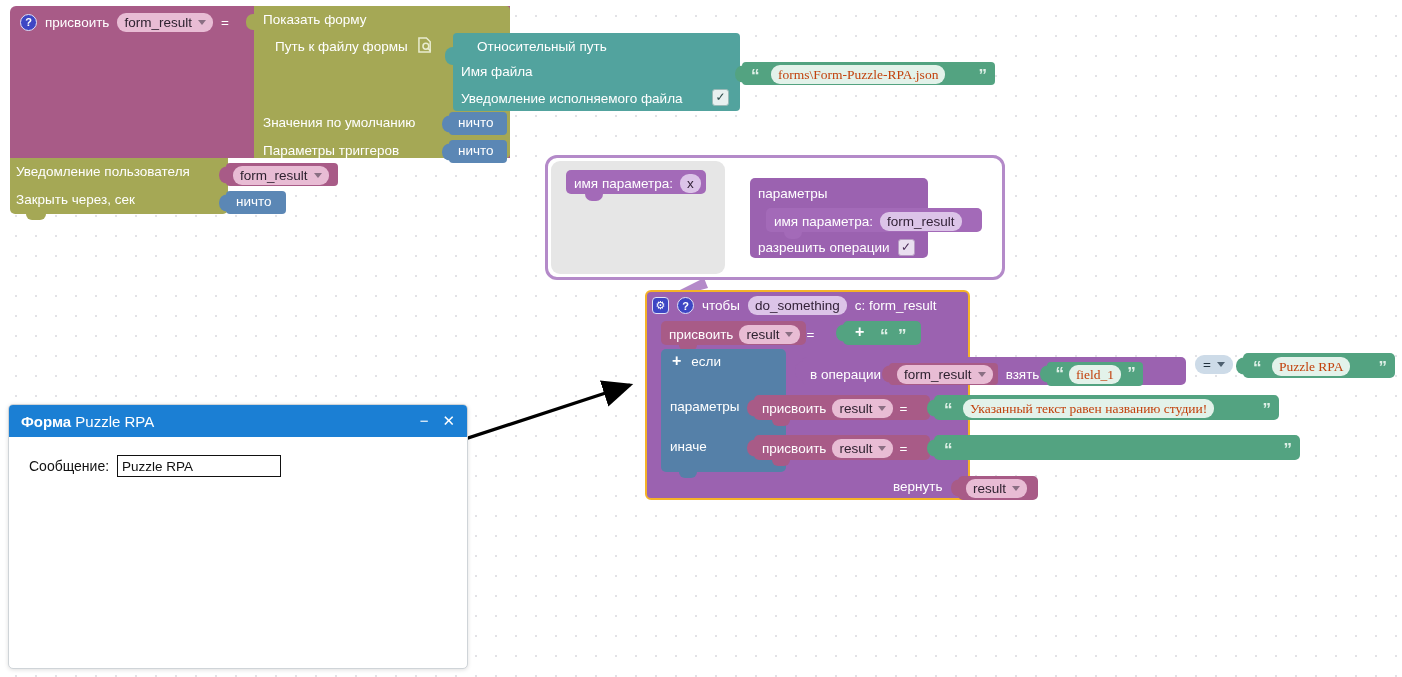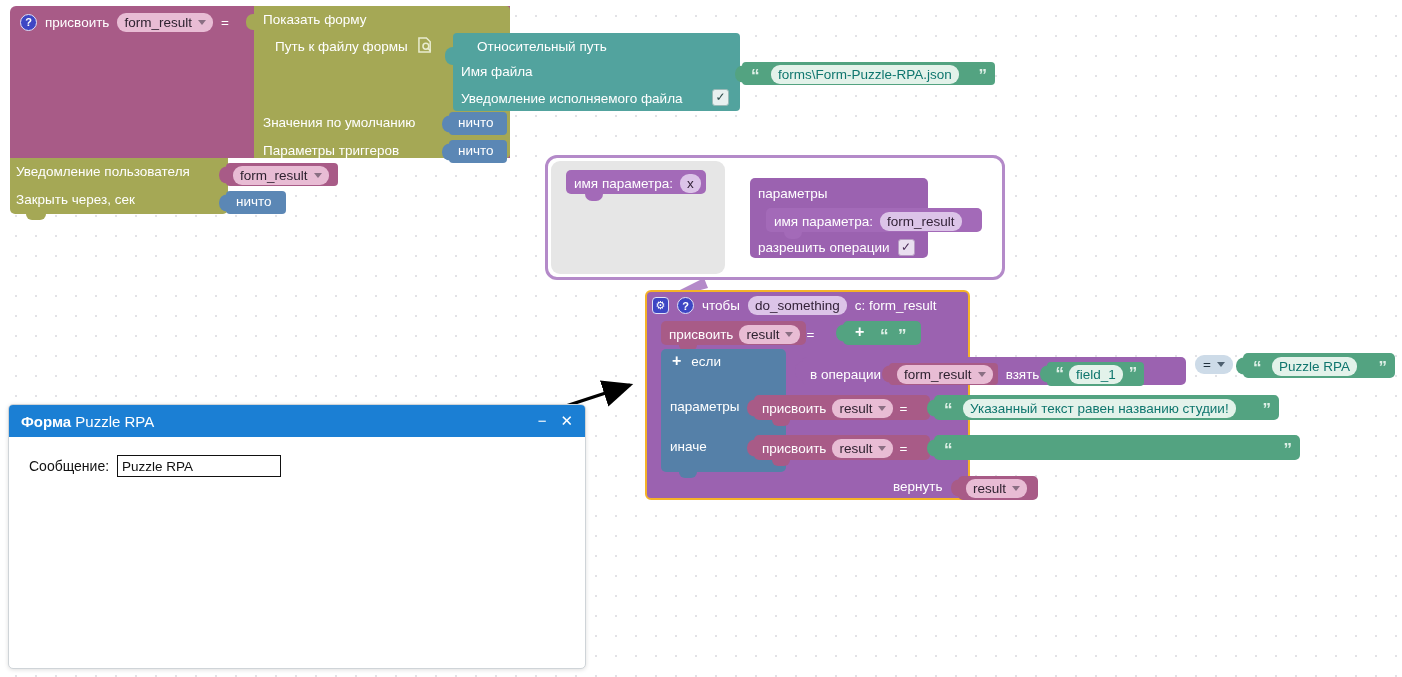--- a/index.html
+++ b/index.html
@@ -31,21 +31,21 @@
   .c-violet{background:#9b62b0;}
   .c-violetlight{background:#a36ab8;}
 
   
   .chip{
     display:inline-flex;align-items:center;gap:5px;
     background:#e8bcd4;color:#2e2230;border-radius:9px;
     padding:1px 7px;font-size:13.5px;line-height:17px;white-space:nowrap;
   }
   .chip.v{background:#dcc4e8;color:#332238;}
-  .chip.g{background:#e3f2ea;color:#0f766e;}
+  .chip.g{background:#e3f2ea;color:#c2410c;font-family:Liberation Serif, serif;}
   .chip.b{background:#cddbe8;color:#20303d;}
   .caret{display:inline-block;width:0;height:0;
          border-left:4px solid transparent;border-right:4px solid transparent;
          border-top:5px solid #8a6f83;margin-left:1px;}
   .caret.d{border-top-color:#4e6070;}
 
   .quote{font-size:17px;font-weight:bold;line-height:10px;color:#dff0e7;letter-spacing:-1px;}
 
   .ck{display:inline-flex;align-items:center;justify-content:center;
       width:15px;height:15px;border-radius:3px;background:#e8f0f0;color:#2d4a4a;
@@ -56,21 +56,21 @@
       width:17px;height:17px;border-radius:50%;background:#3d46c4;color:#fff;
       font-size:11px;font-weight:bold;border:1.5px solid #dfe0f7;box-sizing:border-box;}
   .gear{display:inline-flex;align-items:center;justify-content:center;
       width:17px;height:17px;border-radius:4px;background:#3d46c4;color:#fff;
       font-size:11px;border:1.5px solid #dfe0f7;box-sizing:border-box;}
 
   .row{display:flex;align-items:center;}
 
   
   #form-dialog{
-    left:8px;top:404px;width:578px;height:265px;background:#fff;
+    left:8px;top:404px;width:460px;height:265px;background:#fff;
     border:1px solid #cfd4d8;border-radius:5px;overflow:hidden;
     box-shadow:0 1px 4px rgba(0,0,0,.13);
   }
   #form-dialog .titlebar{
     height:32px;background:#1b7fd4;display:flex;align-items:center;
     padding:0 12px;color:#fff;font-size:15px;
   }
   #form-dialog .title b{font-weight:bold;}
   #form-dialog .wbtns{margin-left:auto;display:flex;gap:14px;font-size:15px;}
   #form-dialog .body{padding:18px 20px;color:#111;font-size:14px;}

